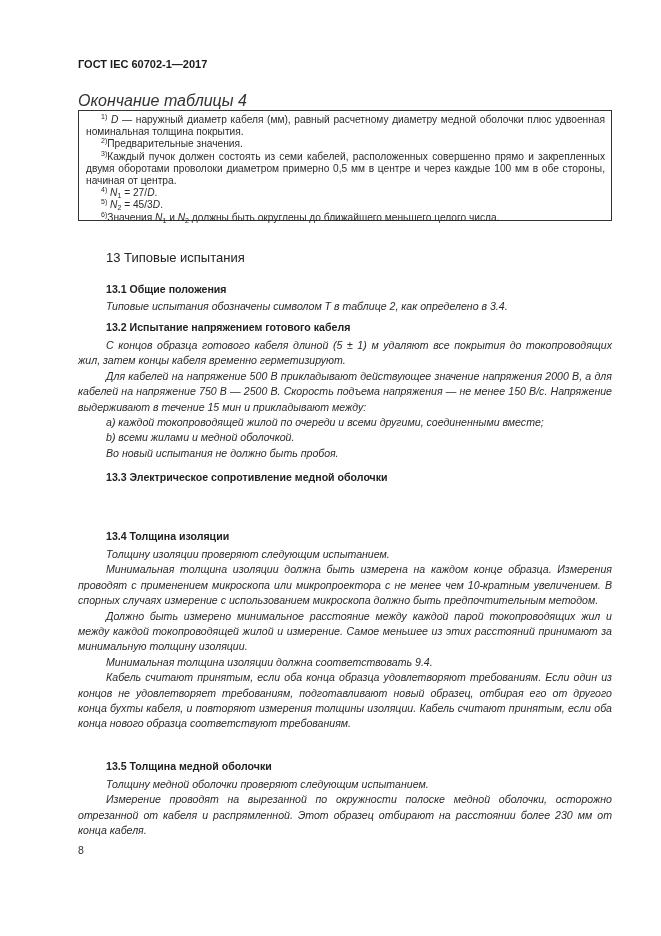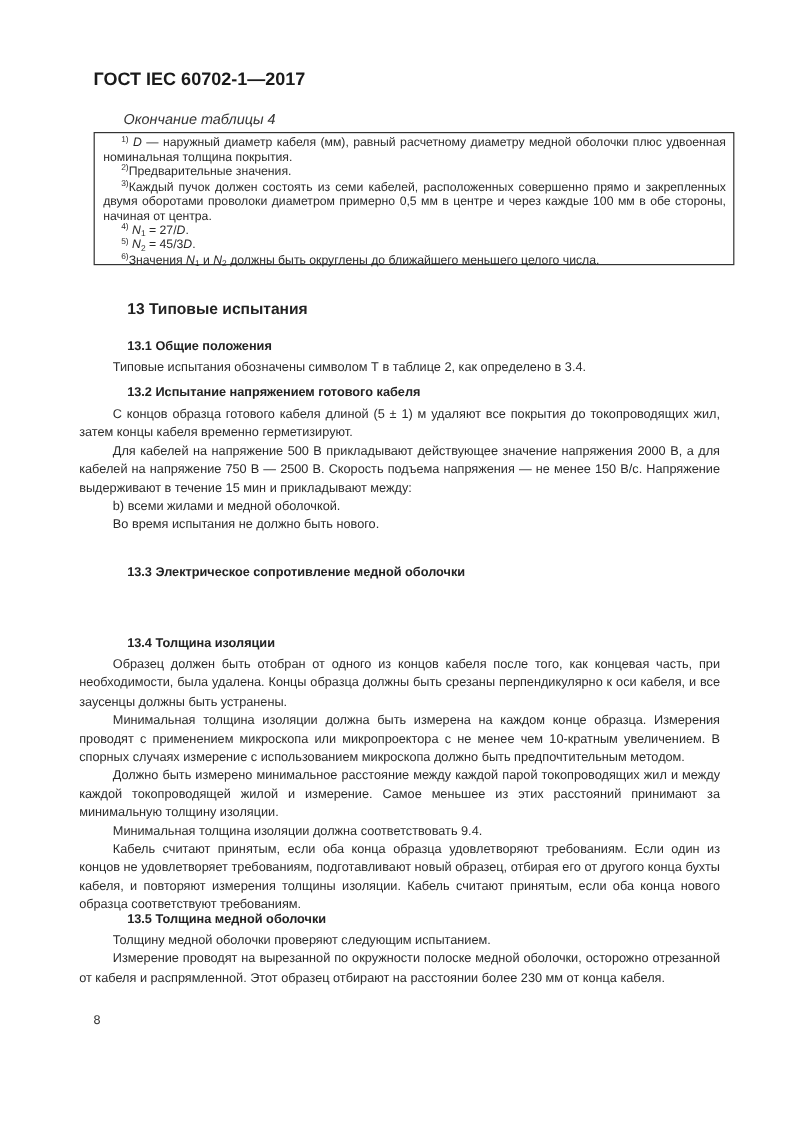--- a/index.html
+++ b/index.html
@@ -1,30 +1,30 @@
 <!DOCTYPE html>
 <html><head>
 <meta charset="utf-8">
 <style>
   html, body { margin: 0; padding: 0; background: #ffffff; }
   body { width: 661px; height: 936px; position: relative; overflow: hidden;
          font-family: "Liberation Sans", sans-serif; color: #222; }
   .abs { position: absolute; }
-  .hdr { left: 78px; top: 58px; font-size: 15px; font-weight: bold; color: #1a1a1a; }
-  .tcap { left: 78px; top: 92px; font-size: 12px; font-style: italic; color: #333; margin-left: 25px; }
+  .hdr { left: 78px; top: 58px; font-size: 11px; font-weight: bold; color: #1a1a1a; }
+  .tcap { left: 78px; top: 92px; font-size: 16px; font-style: italic; color: #333; }
   .notes { left: 78px; top: 110px; width: 534px; height: 111px; border: 1px solid #333;
            box-sizing: border-box; padding: 3px 6px 0 7px; font-size: 10.2px; line-height: 12.2px; color: #2a2a2a; }
   .notes .ln { text-align: justify; }
   .notes .ind { text-indent: 15px; }
   sup { font-size: 7px; vertical-align: 4px; line-height: 0; }
   sub { font-size: 7px; vertical-align: -2px; line-height: 0; }
   .it { font-style: italic; }
-  .h1 { left: 106px; top: 250px; font-size: 13px; font-weight: bold; color: #222; text-align: center; }
+  .h1 { left: 106px; top: 250px; font-size: 13px; font-weight: normal; color: #222; text-align: center; }
   .h2 { left: 106px; font-size: 10.6px; font-weight: bold; color: #222; }
-  .p { left: 66px; width: 534px; font-size: 10.6px; line-height: 15.4px; color: #2a2a2a; text-align: justify; }
+  .p { left: 78px; width: 534px; font-size: 10.6px; line-height: 15.4px; color: #2a2a2a; text-align: justify; font-style: italic; }
   .p .i { text-indent: 28px; }
   .p .li { padding-left: 28px; }
   .pnum { left: 78px; top: 844px; font-size: 10.5px; color: #333; }
 </style>
 </head>
 <body>
 
 <div class="abs hdr">ГОСТ IEC 60702-1—2017</div>
 <div class="abs tcap">Окончание таблицы 4</div>
 
@@ -41,31 +41,32 @@
 
 <div class="abs h2" style="top:283px">13.1  Общие положения</div>
 <div class="abs p" style="top:299px">
   <div class="i">Типовые испытания обозначены символом Т в таблице 2, как определено в 3.4.</div>
 </div>
 
 <div class="abs h2" style="top:321px">13.2  Испытание напряжением готового кабеля</div>
 <div class="abs p" style="top:338px">
   <div class="i">С концов образца готового кабеля длиной (5 ± 1) м удаляют все покрытия до токопроводящих жил, затем концы кабеля временно герметизируют.</div>
   <div class="i">Для кабелей на напряжение 500 В прикладывают действующее значение напряжения 2000 В, а для кабелей на напряжение 750 В — 2500 В. Скорость подъема напряжения — не менее 150 В/с. Напряжение выдерживают в течение 15 мин и прикладывают между:</div>
+  <div class="li">a)  каждой токопроводящей жилой по очереди и всеми другими, соединенными вместе;</div>
   <div class="li">b)  всеми жилами и медной оболочкой.</div>
-  <div class="i">Во время испытания не должно быть нового.</div>
+  <div class="i">Во новый испытания не должно быть пробоя.</div>
 </div>
 
 <div class="abs h2" style="top:471px">13.3  Электрическое сопротивление медной оболочки</div>
 <div class="abs p" style="top:470px">
 </div>
 
 <div class="abs h2" style="top:530px">13.4  Толщина изоляции</div>
 <div class="abs p" style="top:547px">
-  <div class="i">Образец должен быть отобран от одного из концов кабеля после того, как концевая часть, при необходимости, была удалена. Концы образца должны быть срезаны перпендикулярно к оси кабеля, и все заусенцы должны быть устранены.</div>
+  <div class="i">Толщину изоляции проверяют следующим испытанием.</div>
   <div class="i">Минимальная толщина изоляции должна быть измерена на каждом конце образца. Измерения проводят с применением микроскопа или микропроектора с не менее чем 10-кратным увеличением. В спорных случаях измерение с использованием микроскопа должно быть предпочтительным методом.</div>
   <div class="i">Должно быть измерено минимальное расстояние между каждой парой токопроводящих жил и между каждой токопроводящей жилой и измерение. Самое меньшее из этих расстояний принимают за минимальную толщину изоляции.</div>
   <div class="i">Минимальная толщина изоляции должна соответствовать 9.4.</div>
   <div class="i">Кабель считают принятым, если оба конца образца удовлетворяют требованиям. Если один из концов не удовлетворяет требованиям, подготавливают новый образец, отбирая его от другого конца бухты кабеля, и повторяют измерения толщины изоляции. Кабель считают принятым, если оба конца нового образца соответствуют требованиям.</div>
 </div>
 
 <div class="abs h2" style="top:760px">13.5  Толщина медной оболочки</div>
 <div class="abs p" style="top:777px">
   <div class="i">Толщину медной оболочки проверяют следующим испытанием.</div>
   <div class="i">Измерение проводят на вырезанной по окружности полоске медной оболочки, осторожно отрезанной от кабеля и распрямленной. Этот образец отбирают на расстоянии более 230 мм от конца кабеля.</div>

